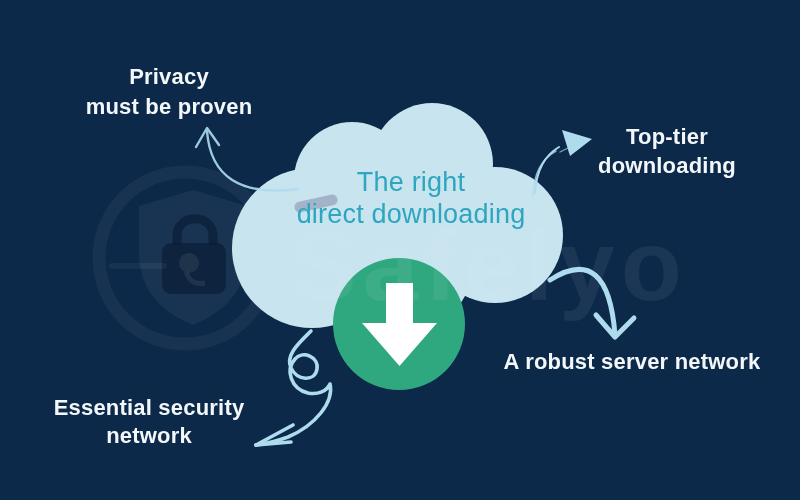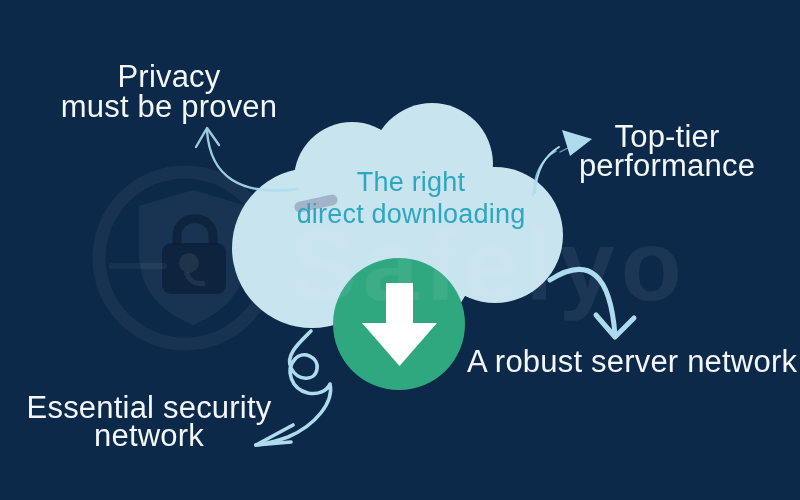--- a/index.html
+++ b/index.html
@@ -10,21 +10,21 @@
   }
   .art{position:absolute;left:0;top:0;width:800px;height:500px;display:block;}
   .wm-text{
     font-family:"Liberation Sans",sans-serif;
     font-weight:bold;font-size:100px;letter-spacing:6px;
     fill:rgba(255,255,255,0.065);
   }
   .label{
     position:absolute;text-align:center;
     color:var(--label,#f3f7fa);
-    font-size:31px;line-height:30px;font-weight:400;
+    font-size:22px;line-height:30px;font-weight:700;
     letter-spacing:0.2px;white-space:nowrap;
   }
   .cloud-title{
     position:absolute;left:251px;top:166px;width:320px;
     text-align:center;color:var(--title,#2ea6bf);
     font-size:27px;line-height:32px;font-weight:normal;
     letter-spacing:0.2px;white-space:nowrap;
   }
   #privacy-label{left:19px;top:62px;width:300px;}
   #performance-label{left:537px;top:122px;width:260px;line-height:29px;}
@@ -99,21 +99,21 @@
     <div>direct downloading</div>
   </div>
 
   <div class="label" id="privacy-label">
     <div>Privacy</div>
     <div>must be proven</div>
   </div>
 
   <div class="label" id="performance-label">
     <div>Top-tier</div>
-    <div>performance</div>
+    <div>downloading</div>
   </div>
 
   <div class="label" id="server-label">
     <div>A robust server network</div>
   </div>
 
   <div class="label" id="security-label">
     <div>Essential security</div>
     <div>network</div>
   </div>

